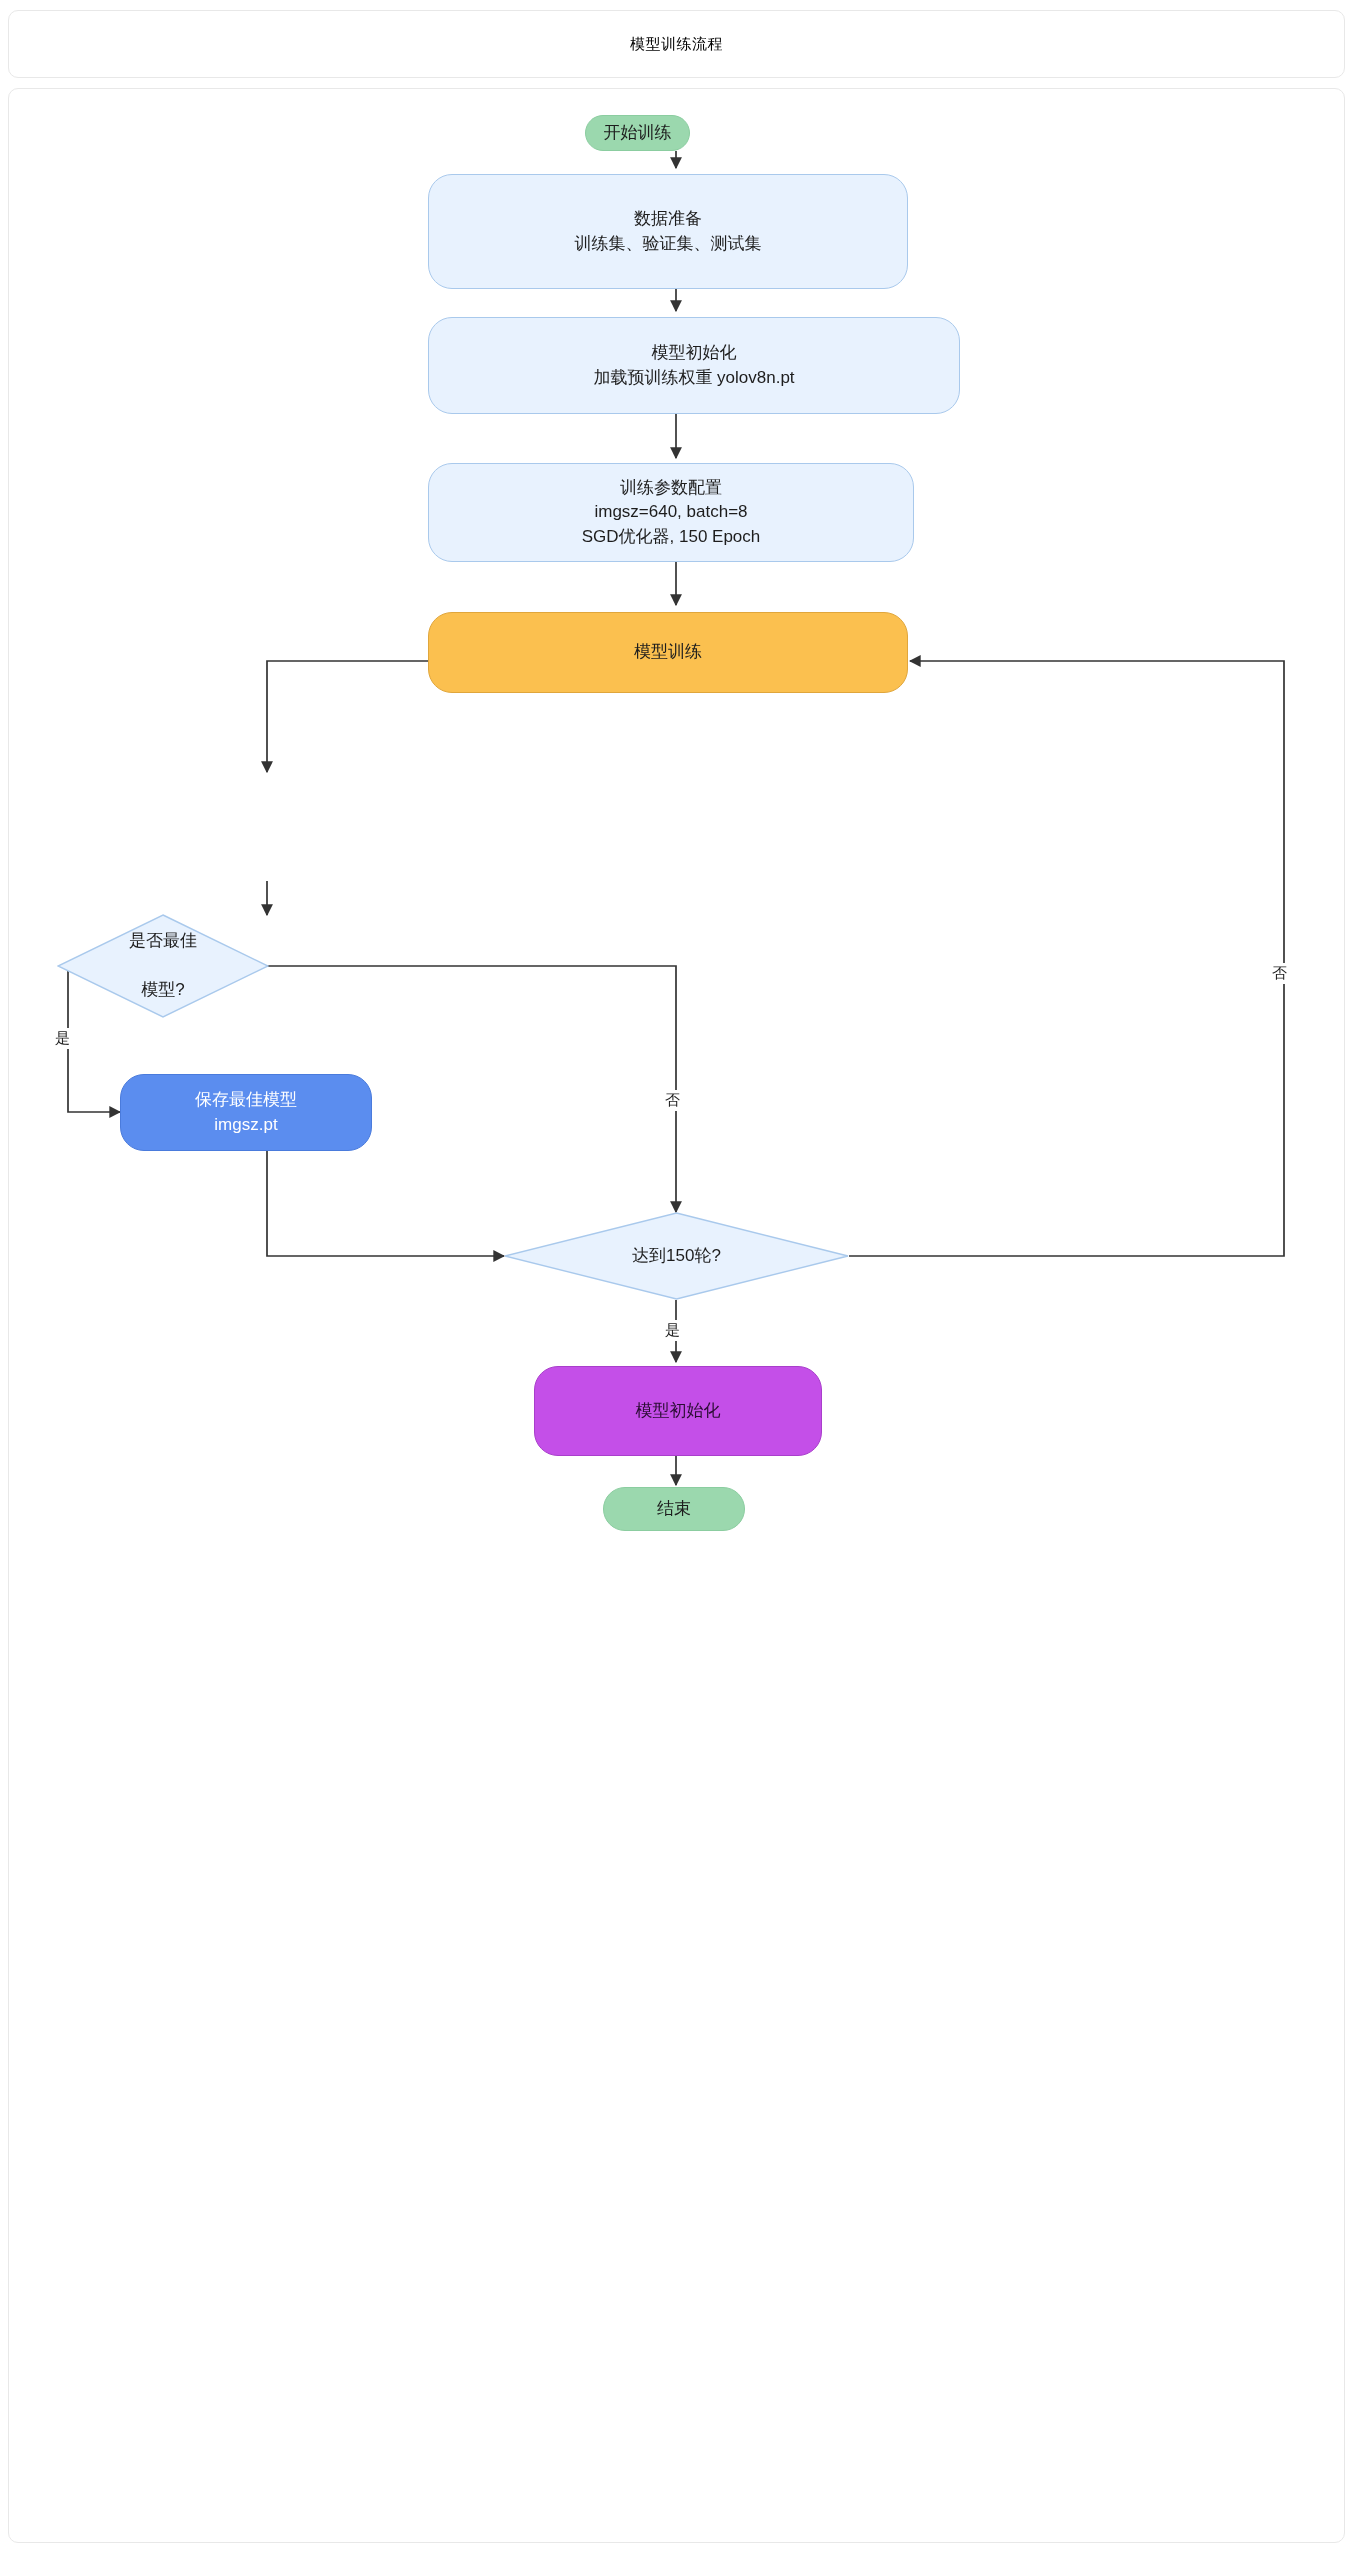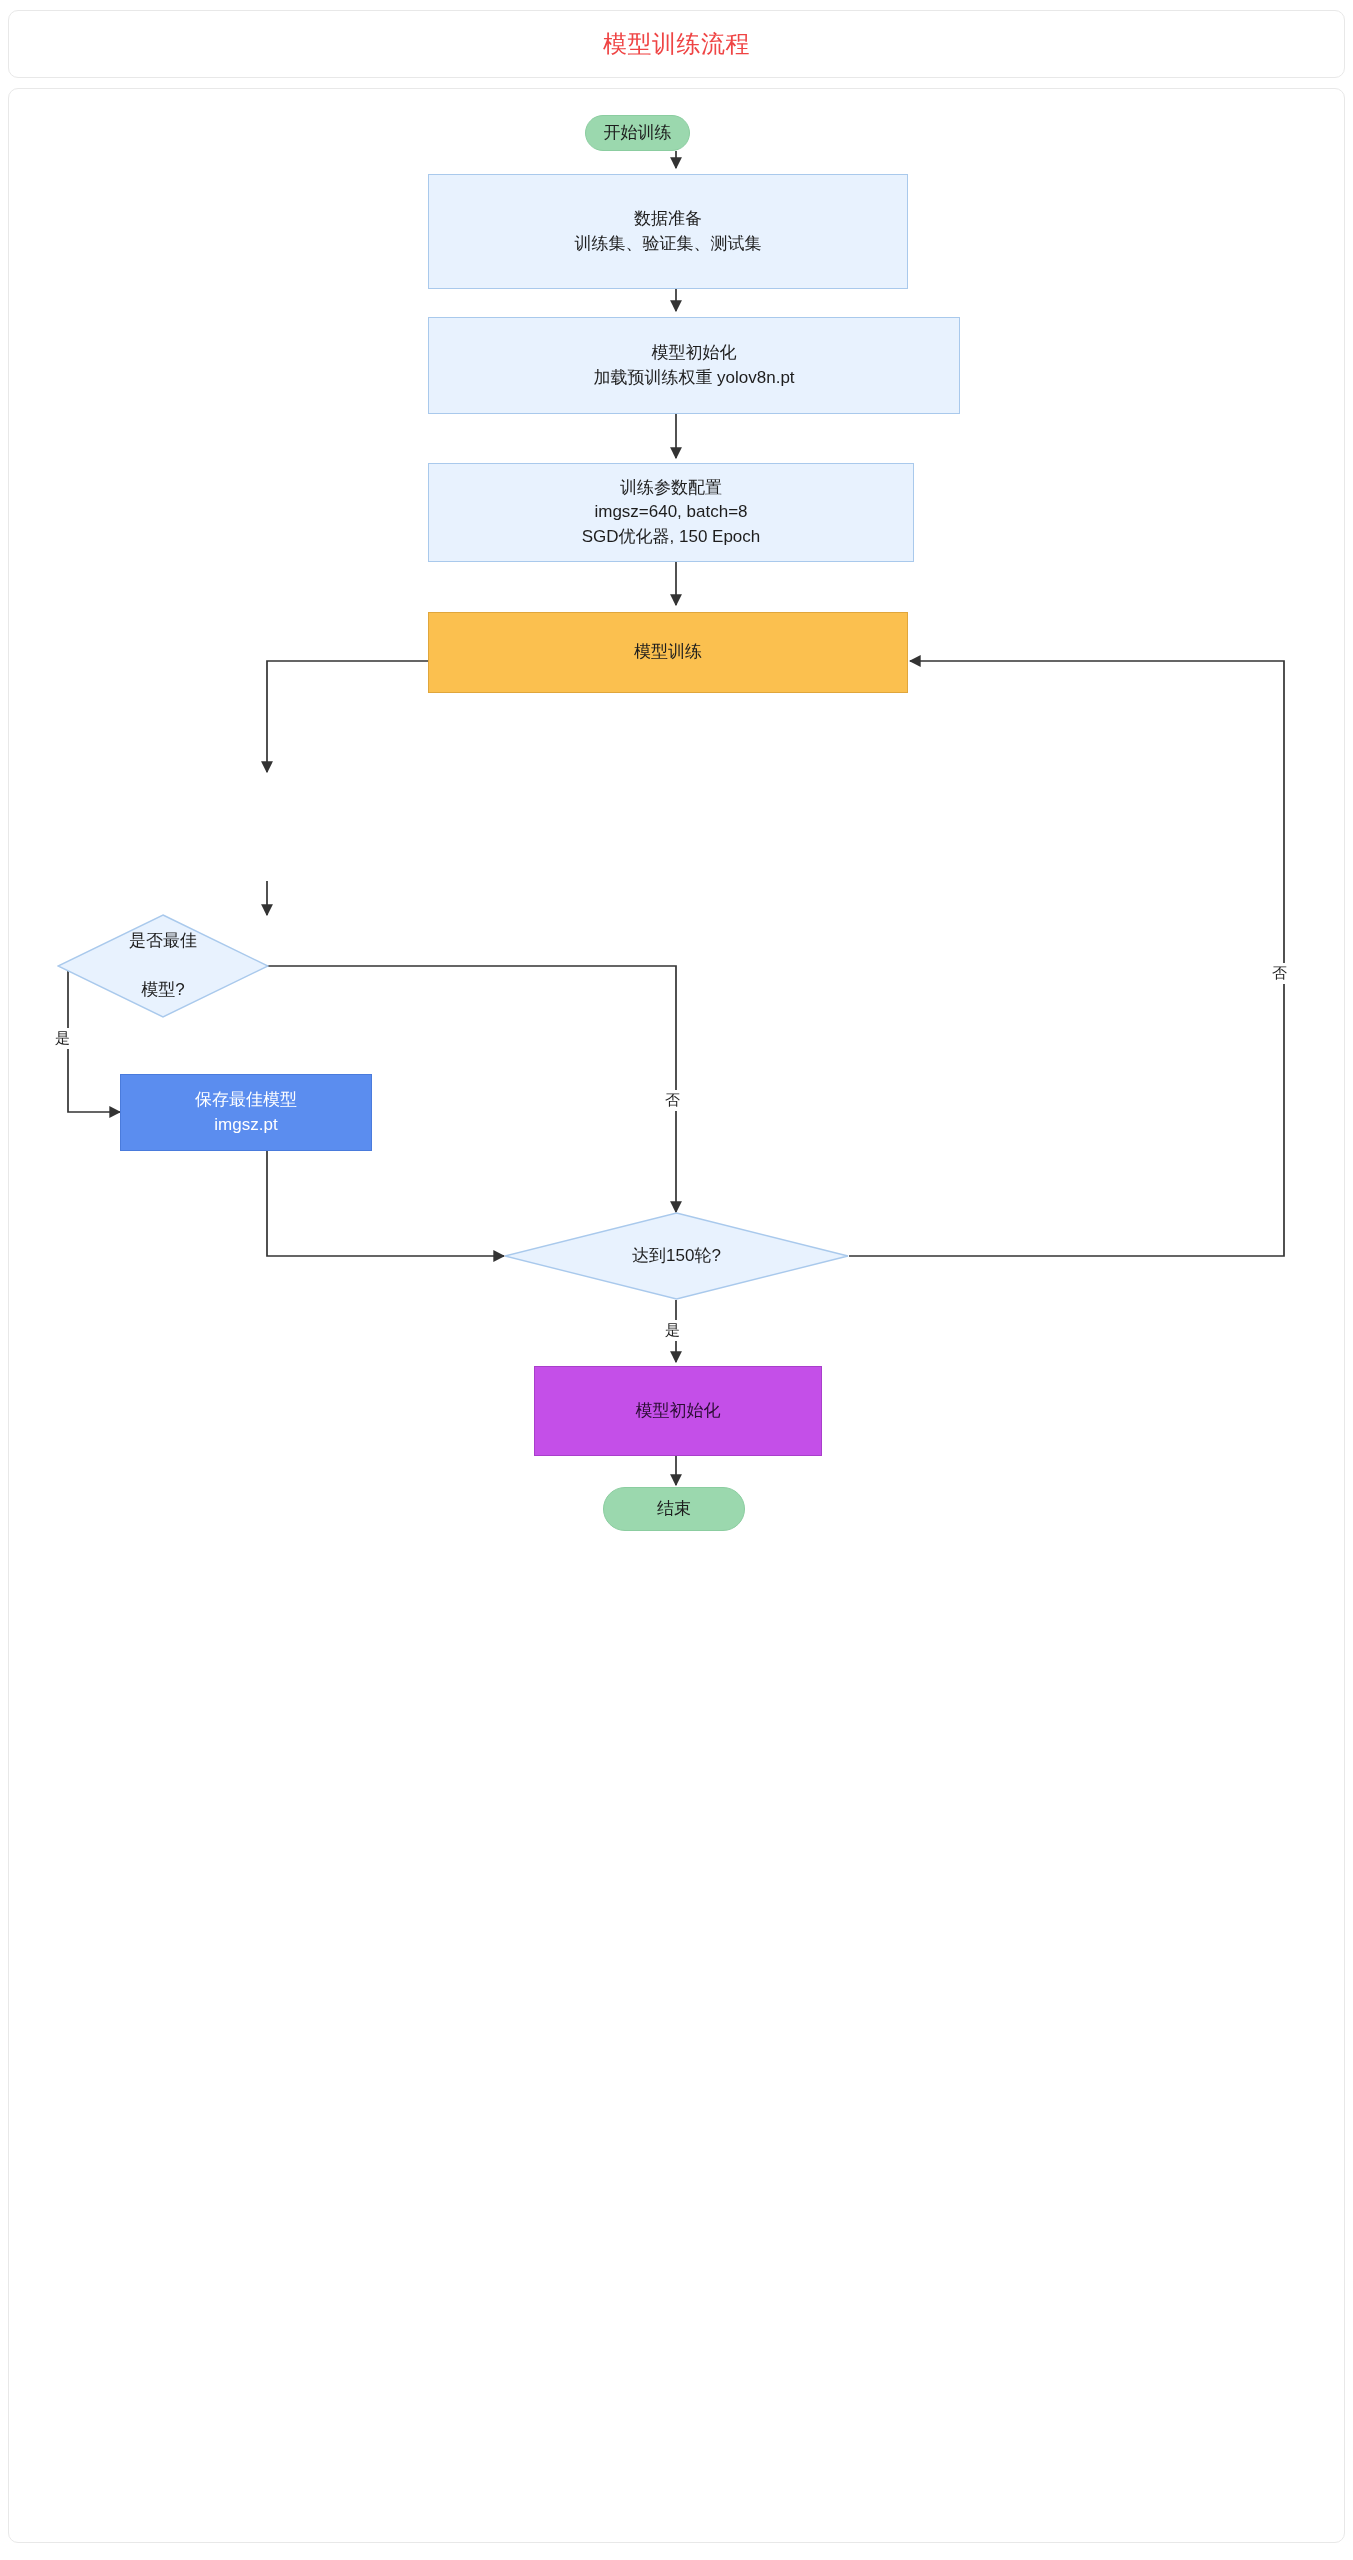--- a/index.html
+++ b/index.html
@@ -25,22 +25,22 @@
   #title-card {
     left: 8px;
     top: 10px;
     width: 1337px;
     height: 68px;
     display: flex;
     align-items: center;
     justify-content: center;
   }
   #title-text {
-    font-size: 24px;
-    color: #ef4444;
+    font-size: 15px;
+    color: #000000;
     letter-spacing: 0.5px;
   }
   #flow-card {
     left: 8px;
     top: 88px;
     width: 1337px;
     height: 2455px;
   }
   #flow-svg {
     position: absolute;
@@ -53,20 +53,21 @@
   .node {
     position: absolute;
     box-sizing: border-box;
     display: flex;
     flex-direction: column;
     align-items: center;
     justify-content: center;
     text-align: center;
     line-height: 1.45;
     font-size: 17px;
+    border-radius: 24px;
   }
   .node-line { display: block; white-space: nowrap; }
   .terminal {
     background: #9BD8AE;
     border: 1px solid #8BCDA0;
     border-radius: 22px;
     color: #1d1d1d;
     font-size: 17px;
   }
   .process-light {

